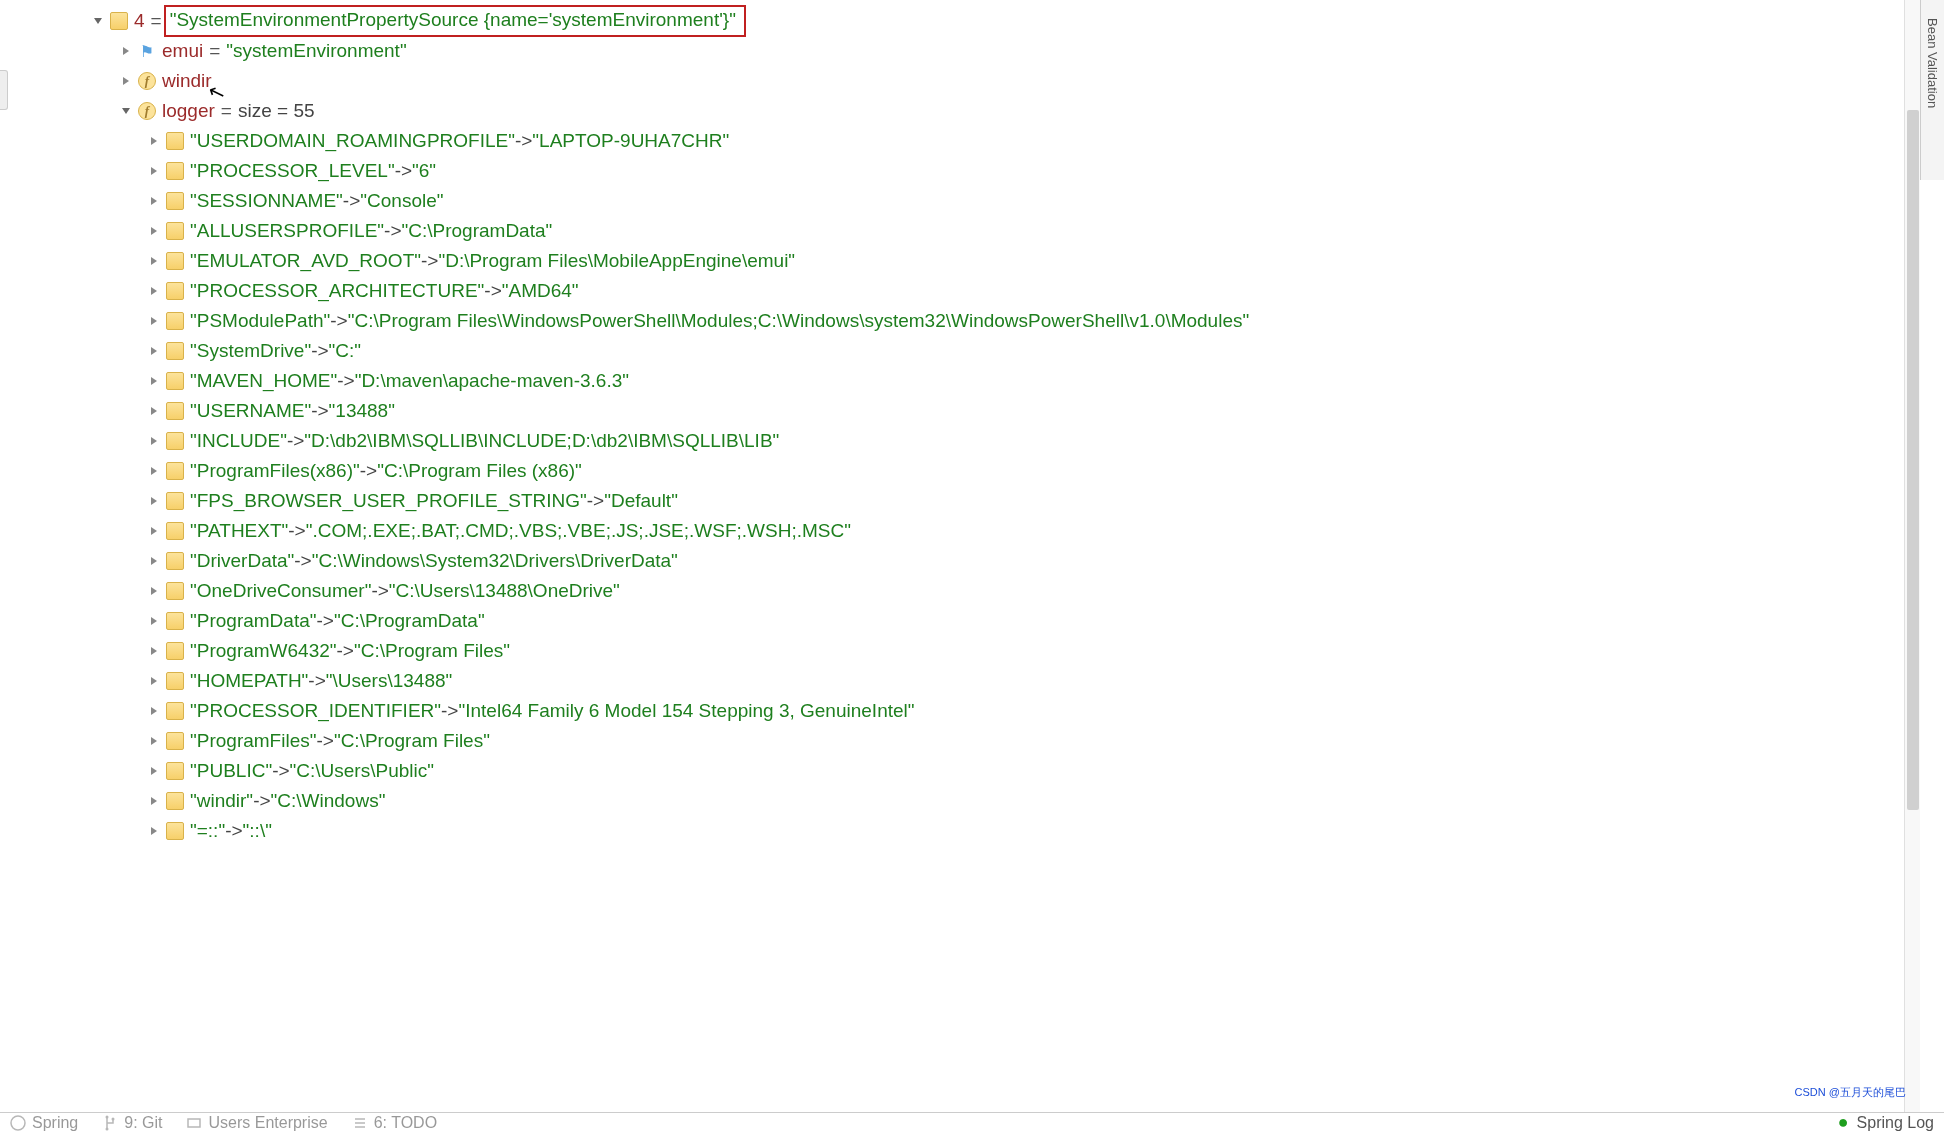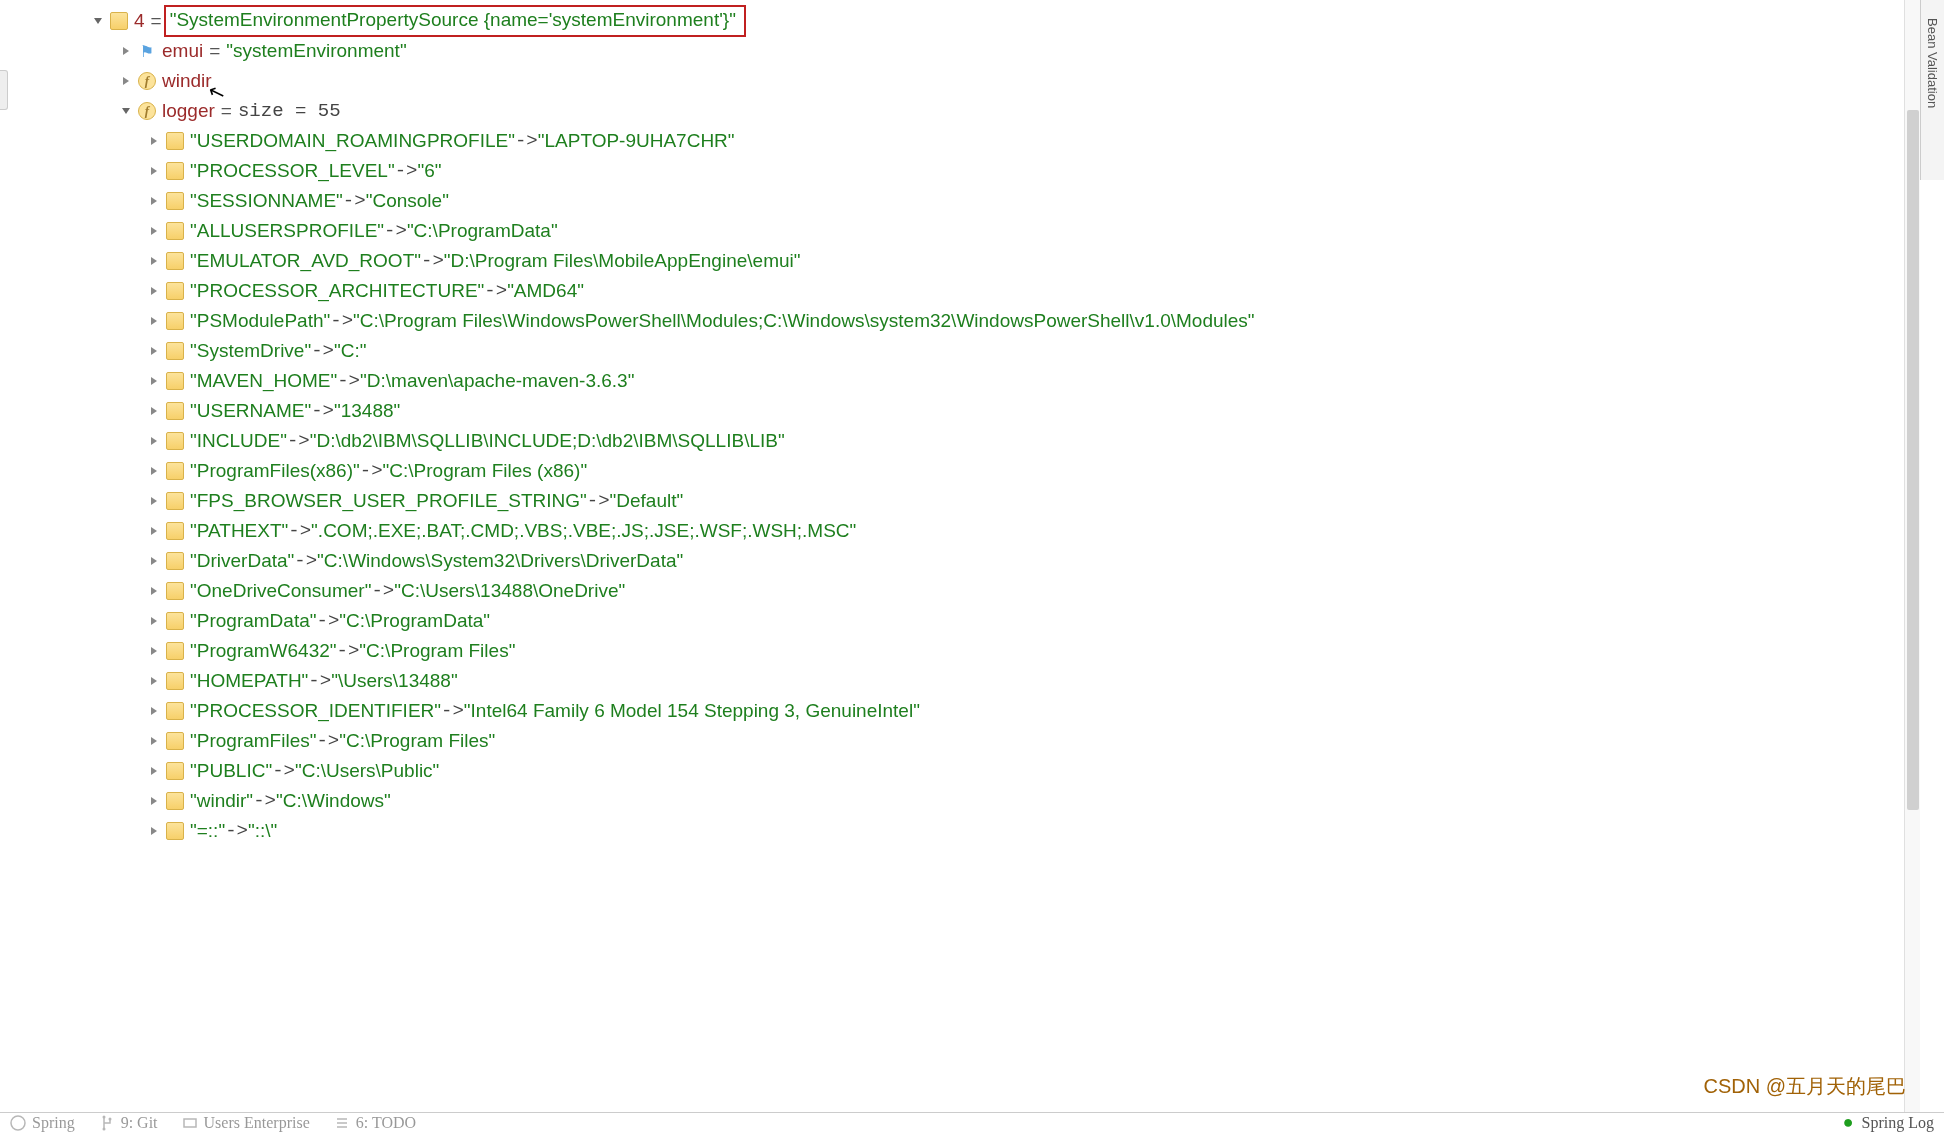--- a/index.html
+++ b/index.html
@@ -70,21 +70,21 @@
       color: #a07c2e;
       width: 18px;
       height: 18px;
       line-height: 16px;
       text-align: center;
       font-family: serif;
     }
     .var-name { color: #9b2b2b; }
     .var-eq { color: #555; padding: 0 6px; }
     .val-str { color: #1e7f1e; }
-    .val-plain { color: #444; font-family: Liberation Mono, monospace; }
+    .val-plain { color: #444; }
     .highlight-box {
       border: 2px solid #c02020;
       padding: 2px 8px 4px 4px;
       margin-left: -4px;
     }
     .cursor-img {
       position: absolute;
       top: 80px;
       left: 208px;
       font-size: 20px;
@@ -116,42 +116,41 @@
       left: 0;
       right: 0;
       height: 20px;
       background: #fff;
       border-top: 1px solid #ccc;
       display: flex;
       align-items: center;
       padding: 8px 10px;
       font-size: 16px;
       color: #555;
-      font-family: Liberation Serif, serif;
     }
     .bottom-item {
       display: flex;
       align-items: center;
       margin-right: 24px;
       opacity: 0.6;
       gap: 6px;
     }
     .bottom-right {
       margin-left: auto;
       display: flex;
       align-items: center;
       gap: 8px;
     }
     .green-dot { color: #1e9e1e; font-size: 18px; }
     .watermark {
       position: absolute;
       bottom: 32px;
       right: 38px;
-      font-size: 20px;
-      color: #a16207;
+      font-size: 11px;
+      color: #1d4ed8;
       z-index: 5;
     }
     .left-edge {
       position: absolute;
       left: 0;
       top: 70px;
       width: 8px;
       height: 40px;
       background: #eee;
       border: 1px solid #ccc;

